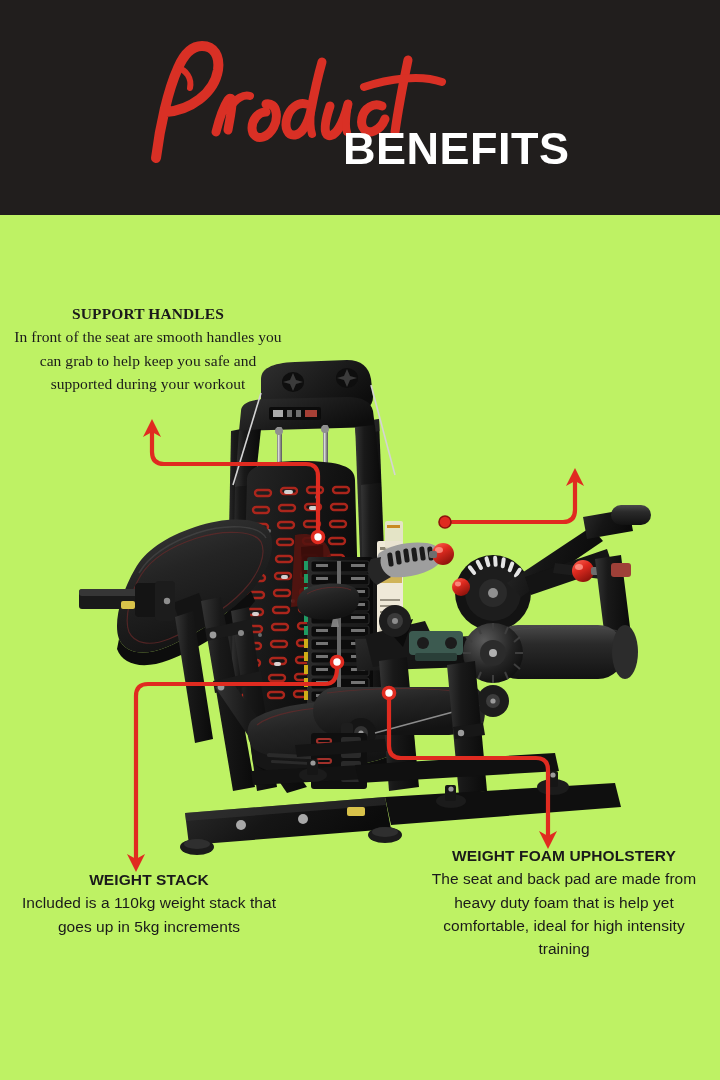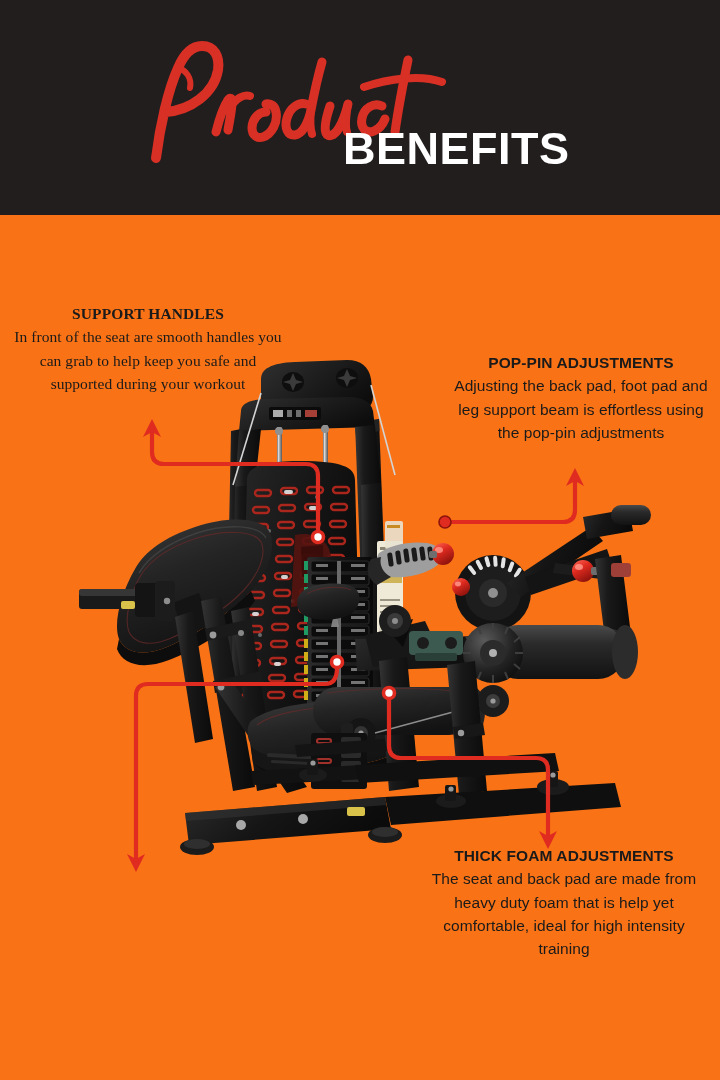--- a/index.html
+++ b/index.html
@@ -3,21 +3,21 @@
 <meta charset="utf-8">
 <style>
   html,body{margin:0;padding:0;}
   body{
     width:720px;height:1080px;
     background:#ffffff;
     font-family:"Liberation Sans", sans-serif;
     overflow:hidden;
     position:relative;
   }
-  #page{position:relative;width:720px;height:1080px;overflow:hidden;background:#f97316;}
+  #page{position:relative;width:720px;height:1080px;overflow:hidden;background:#bef264;}
 
   
   .header{
     position:absolute;left:0;top:0;width:720px;height:215px;
     background:#211E1D;
     overflow:hidden;
   }
   .header-inner{
     position:absolute;left:0;top:0;width:720px;height:215px;
   }
@@ -656,24 +656,24 @@
       <path d="M136 872 L127 854 L136 859 L145 854 Z"></path>
       <path d="M548 849 L539 831 L548 836 L557 831 Z"></path>
     </g>
   </svg>
 
   <div class="callout center" id="callout-support">
     <div class="c-title">SUPPORT HANDLES</div>
     <div class="c-body">In front of the seat are smooth handles you can grab to help keep you safe and supported during your workout</div>
   </div>
 
-  <div class="callout center" id="callout-poppin">
-    <div class="c-title">POP-PIN ADJUSTMENTS</div>
-    <div class="c-body">Adjusting the back pad, foot pad and leg support beam is effortless using the pop-pin adjustments</div>
+
+  <div class="callout center" id="callout-weight">
+    <div class="c-title">WEIGHT STACK</div>
+    <div class="c-body">Included is a 110kg weight stack that goes up in 5kg increments</div>
   </div>
 
-
   <div class="callout center" id="callout-upholstery">
-    <div class="c-title">THICK FOAM ADJUSTMENTS</div>
+    <div class="c-title">WEIGHT FOAM UPHOLSTERY</div>
     <div class="c-body">The seat and back pad are made from heavy duty foam that is help yet comfortable, ideal for high intensity training</div>
   </div>
 
 </div>
 
 </body></html>

